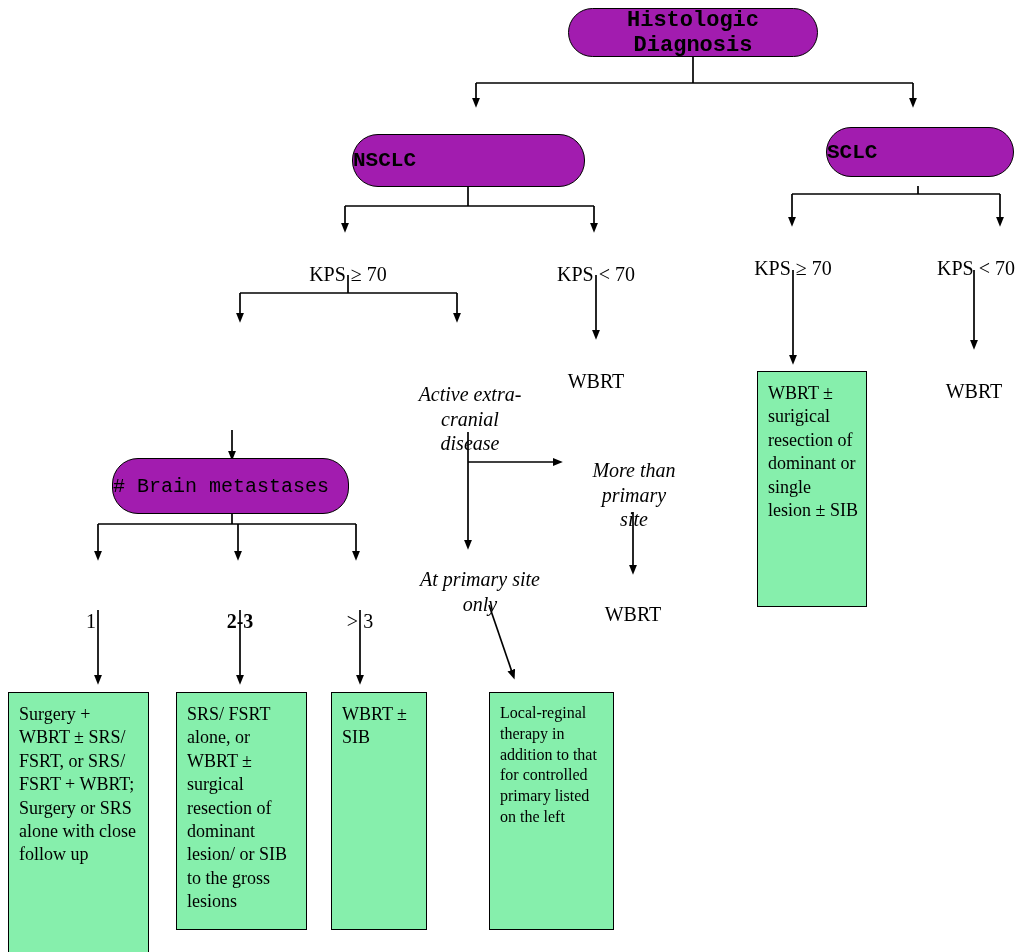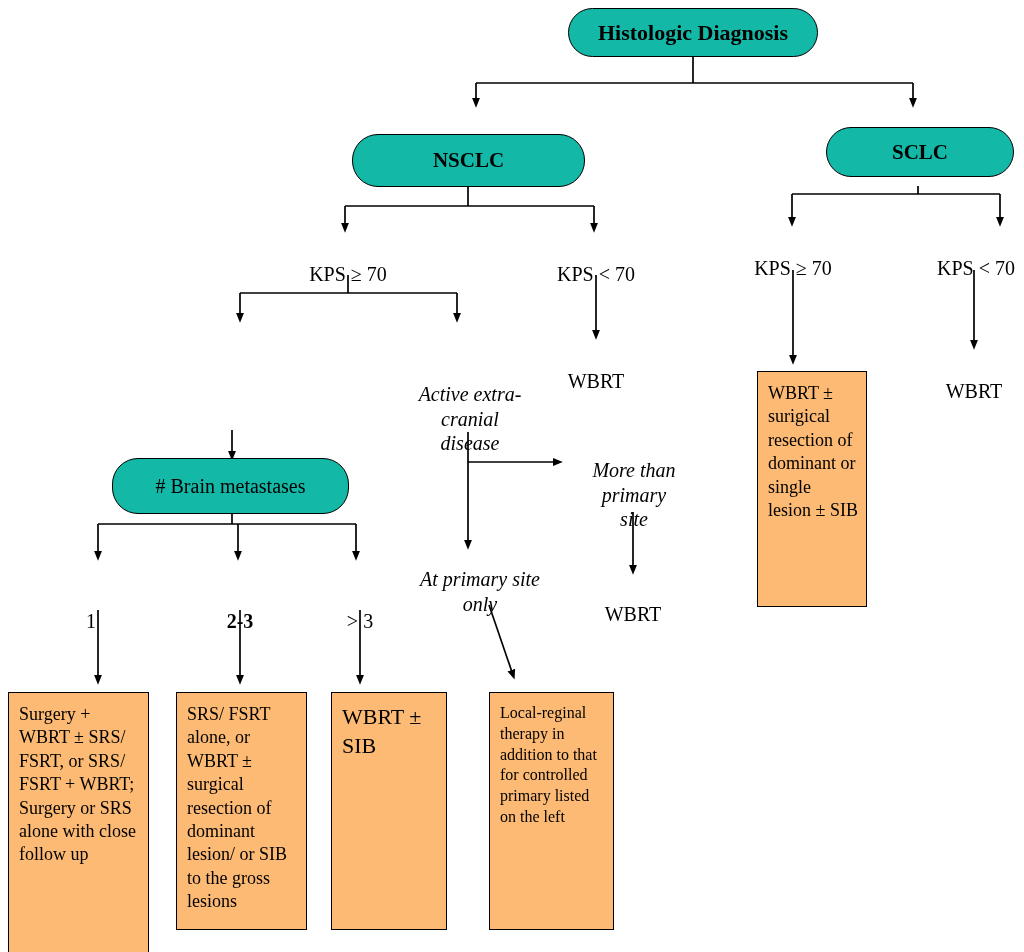--- a/index.html
+++ b/index.html
@@ -27,31 +27,31 @@
   .node {
     position: absolute;
     box-sizing: border-box;
   }
   
   .rounded {
     border: 1.6px solid #000;
     border-radius: 26px;
     display: flex;
     align-items: center;
-    justify-content: center;
     text-align: center;
-    background: #14b8a6;
+    background: #a21caf;
+    font-family: Liberation Mono, monospace;
   }
   .rounded.bold {
     font-weight: bold;
   }
   
   .rect {
     border: 1.5px solid #000;
-    background: #fdba74;
+    background: #86efac;
     box-sizing: border-box;
     padding: 10px 8px 6px 10px;
     line-height: 1.30;
     text-align: left;
   }
   
   .lbl {
     position: absolute;
     text-align: center;
     line-height: 1.22;
@@ -200,21 +200,21 @@
   </div>
 
   <div class="node rect" style="left:8px; top:692px; width:141px; height:287px; font-size:18px;">
     <span>Surgery + WBRT ± SRS/ FSRT, or SRS/ FSRT + WBRT; Surgery or SRS alone with close follow up</span>
   </div>
 
   <div class="node rect" style="left:176px; top:692px; width:131px; height:238px; font-size:18px;">
     <span>SRS/ FSRT alone, or WBRT ± surgical resection of dominant lesion/ or SIB to the gross lesions</span>
   </div>
 
-  <div class="node rect" style="left:331px; top:692px; width:116px; height:238px; font-size:22px;font-family:Liberation Serif, serif;">
+  <div class="node rect" style="left:331px; top:692px; width:96px; height:238px; font-size:18px;font-family:Liberation Serif, serif;">
     <span>WBRT ± SIB</span>
   </div>
 
   <div class="node rect" style="left:489px; top:692px; width:125px; height:238px; font-size:16px;">
     <span>Local-reginal therapy in addition to that for controlled primary listed on the left</span>
   </div>
 
   <div class="node rect" style="left:757px; top:371px; width:110px; height:236px; font-size:18px;">
     <span>WBRT ± surigical resection of dominant or single lesion ± SIB</span>
   </div>

